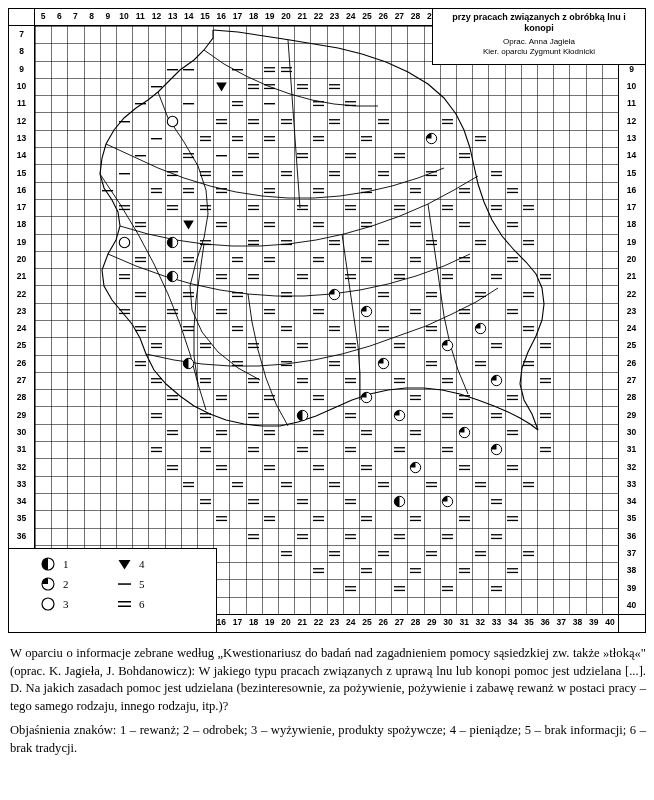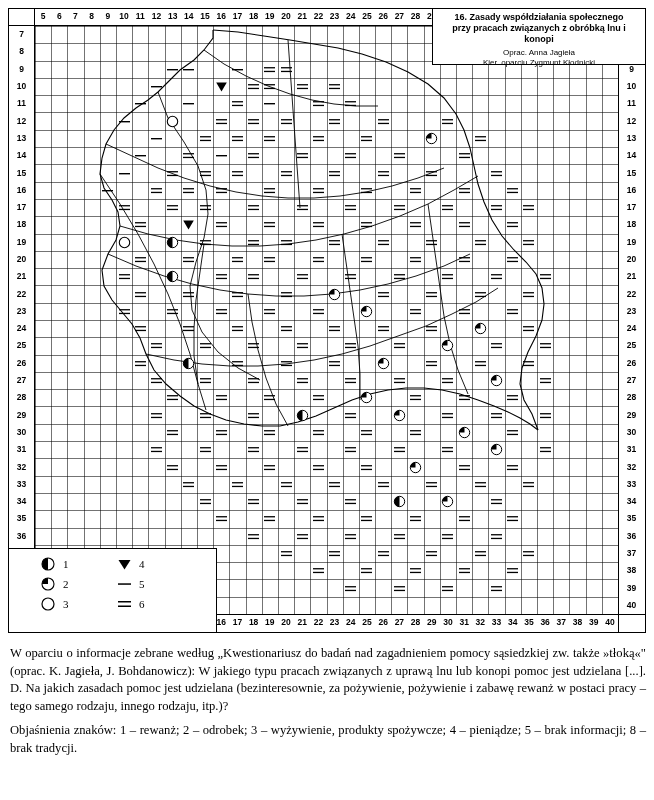--- a/index.html
+++ b/index.html
@@ -1787,21 +1787,20 @@
         <span style="top: 556.559px;">39</span>
         <span style="top: 573.853px;">40</span>
       </div>
 
     <div class="hdr-sep" style="left:1px;top:17px;width:636px;height:1.2px;"></div>
     <div class="hdr-sep" style="left:1px;top:606px;width:636px;height:1.2px;"></div>
     <div class="hdr-sep" style="left:26px;top:1px;width:1.2px;height:623px;"></div>
     <div class="hdr-sep" style="left:610px;top:1px;width:1.2px;height:623px;"></div>
 
     <div class="title-box">
-      <div class="t1">16. Zasady współdziałania społecznego</div>
       <div class="t1">przy pracach związanych z obróbką lnu i konopi</div>
       <div class="t2">Oprac. Anna Jagieła</div>
       <div class="t3">Kier. oparciu Zygmunt Kłodnicki</div>
     </div>
 
     <div class="legend-box">
       <div class="lg-row" style="left:32px;top:6px;">
         <span class="lg-sym">
           <svg width="15" height="14" viewBox="0 0 15 14">
               <circle cx="7" cy="7" r="6" fill="#fff" stroke="#000" stroke-width="1.1"></circle>
@@ -1850,15 +1849,15 @@
               <rect x="1" y="8.5" width="13" height="1.5" fill="#000"></rect>
             </svg>
         </span>
         <span class="lg-txt">6</span>
       </div>
     </div>
   </div>
 
   <div class="text-block">
     <p>W oparciu o informacje zebrane według „Kwestionariusz do badań nad zagadnieniem pomocy sąsiedzkiej zw. także »tłoką«" (oprac. K. Jagieła, J. Bohdanowicz): W jakiego typu pracach związanych z uprawą lnu lub konopi pomoc jest udzielana [...]. D. Na jakich zasadach pomoc jest udzielana (bezinteresownie, za pożywienie, pożywienie i zabawę rewanż w postaci pracy – tego samego rodzaju, innego rodzaju, itp.)?</p>
-    <p class="p2">Objaśnienia znaków: 1 – rewanż; 2 – odrobek; 3 – wyżywienie, produkty spożywcze; 4 – pieniądze; 5 – brak informacji; 8 – brak tradycji.</p>
+    <p class="p2">Objaśnienia znaków: 1 – rewanż; 2 – odrobek; 3 – wyżywienie, produkty spożywcze; 4 – pieniądze; 5 – brak informacji; 6 – brak tradycji.</p>
   </div>
 </div>
 
 </body></html>

